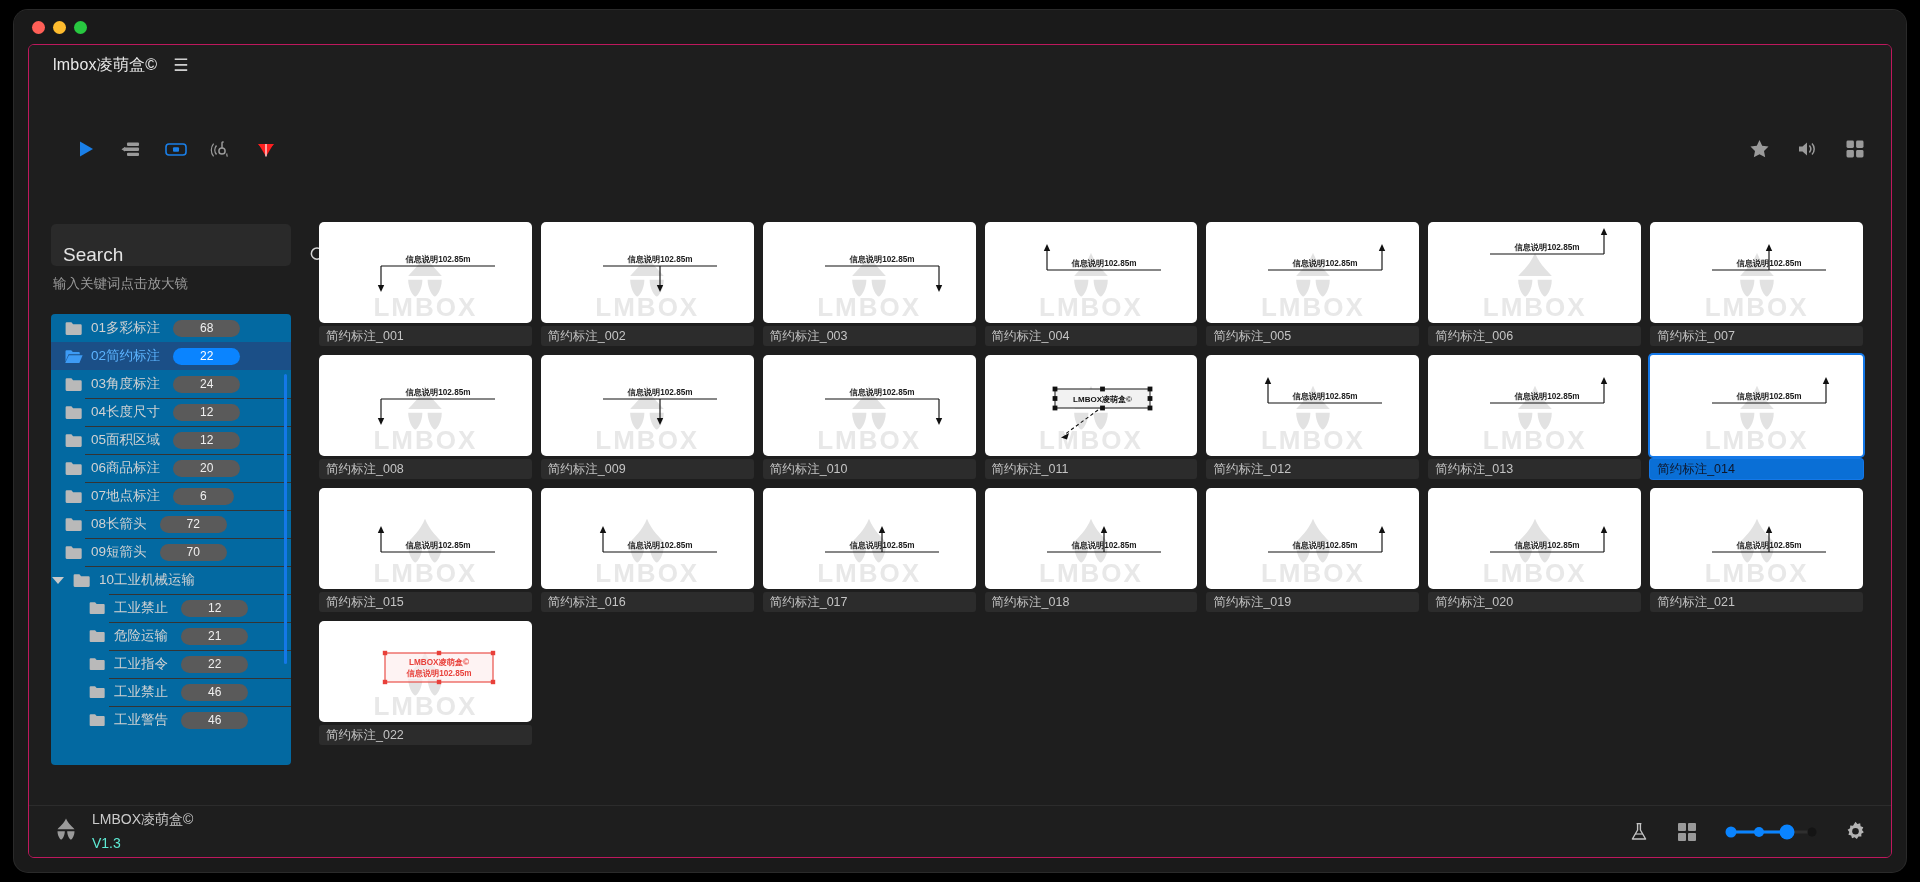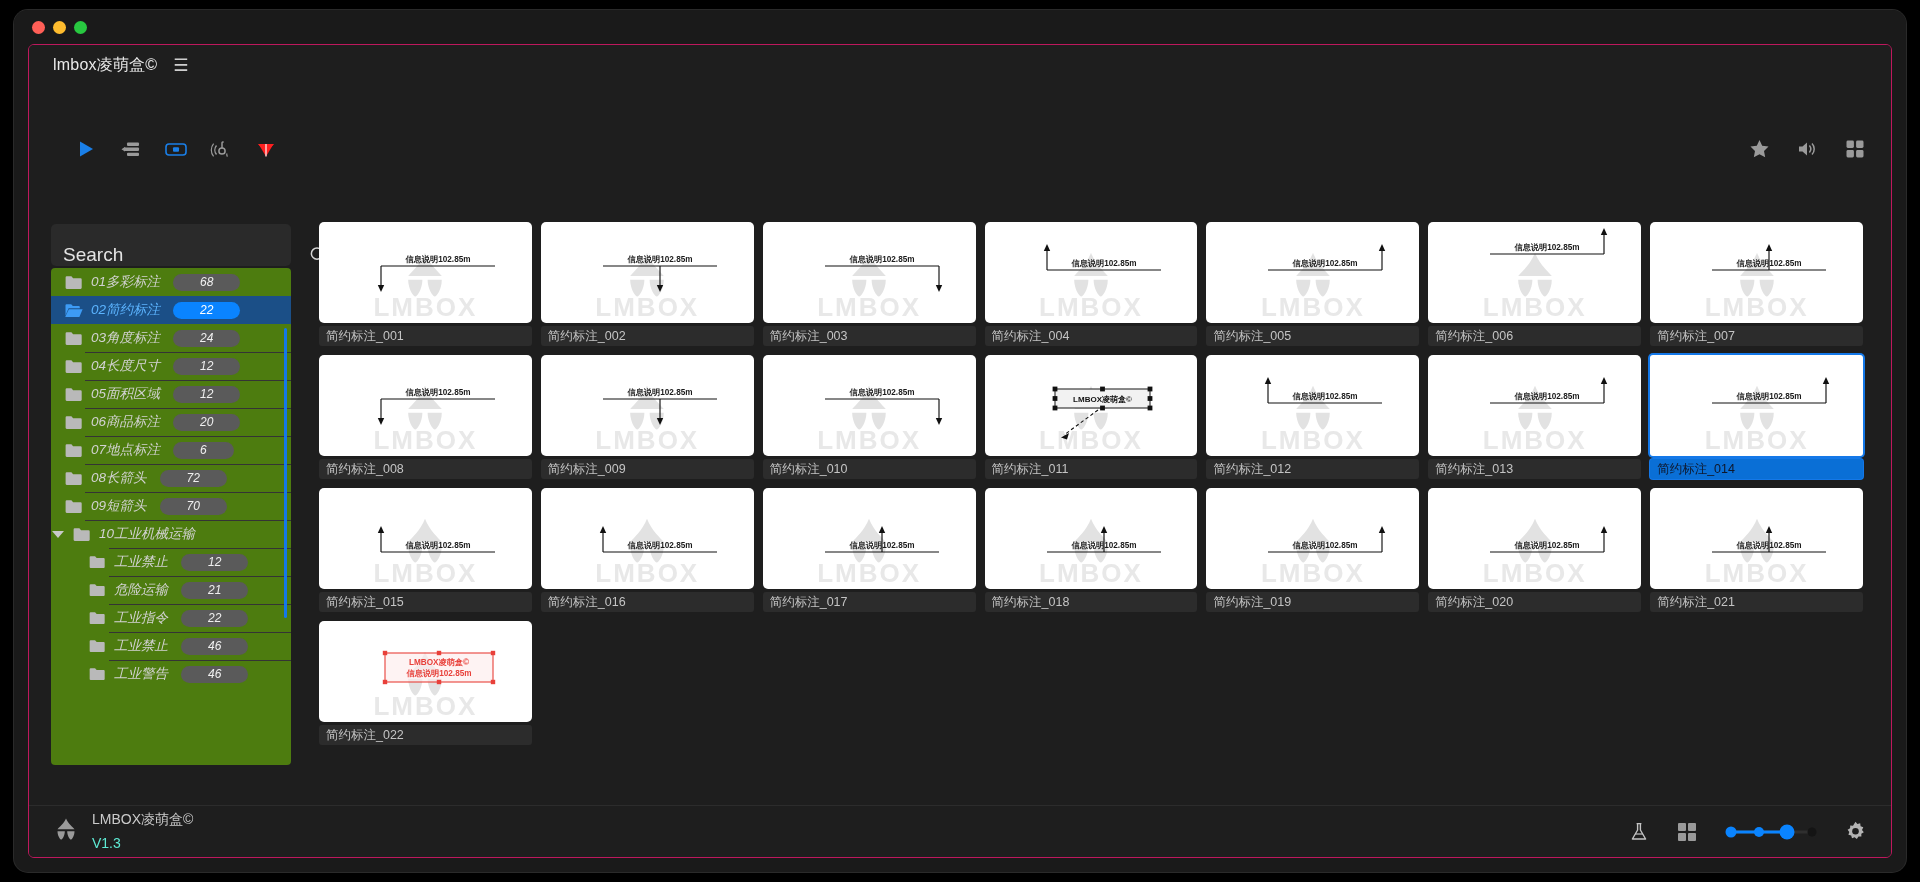--- a/index.html
+++ b/index.html
@@ -108,26 +108,25 @@
   #search-input::placeholder { color: #e4e4e4; }
   #search-icon { cursor: pointer; display: flex; }
   #search-hint {
     color: #9b9b9b;
     font-size: 13.5px;
     padding: 9px 0 7px 12px;
   }
 
   #folder-list {
     flex: 1;
-    margin: 2px 14px 0 10px;
-    background: #4d7c0f;
+    margin: 14px 14px 0 10px;
+    background: #0369a1;
     border-radius: 4px;
     overflow: hidden;
     position: relative;
-    font-style: italic;
   }
   .folder-row {
     display: flex; align-items: center;
     height: 28px;
     padding-left: 14px;
     gap: 8px;
     cursor: pointer;
     position: relative;
   }
   .folder-row + .folder-row::before {
@@ -354,20 +353,21 @@
       <div id="sidebar">
         <div id="search-box">
           <input id="search-input" type="text" placeholder="Search" style="">
           <span id="search-icon">
             <svg width="21" height="21" viewBox="0 0 21 21">
               <circle cx="9" cy="8.6" r="5.6" fill="none" stroke="#d6d6d6" stroke-width="1.5"></circle>
               <line x1="13.2" y1="13" x2="18" y2="18" stroke="#d6d6d6" stroke-width="1.6"></line>
             </svg>
           </span>
         </div>
+        <div id="search-hint">输入关键词点击放大镜</div>
 
         <div id="folder-list">
 
           <div class="folder-row">
               <span class="folder-icon">
                 <svg width="18" height="15" viewBox="0 0 18 15">
     <path d="M0.6 2.4 A1.1 1.1 0 0 1 1.7 1.3 H6.4 L8.1 3.3 H15.6 A1.1 1.1 0 0 1 16.7 4.4 V12.8
              A1.1 1.1 0 0 1 15.6 13.9 H1.7 A1.1 1.1 0 0 1 0.6 12.8 Z" fill="#b9b9b9"></path>
   </svg>
               </span>

